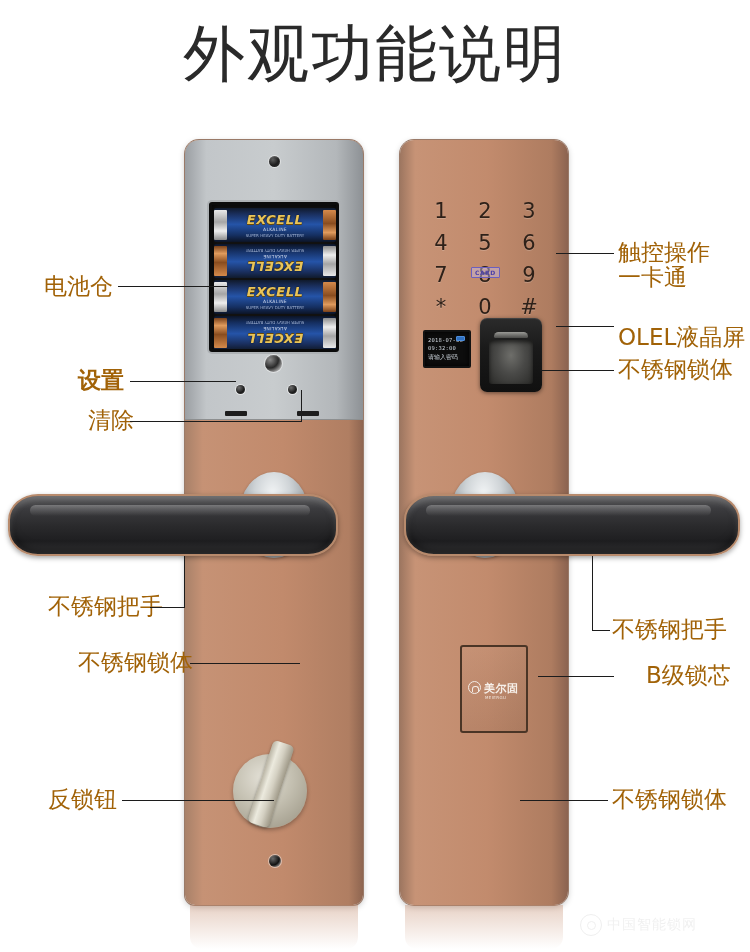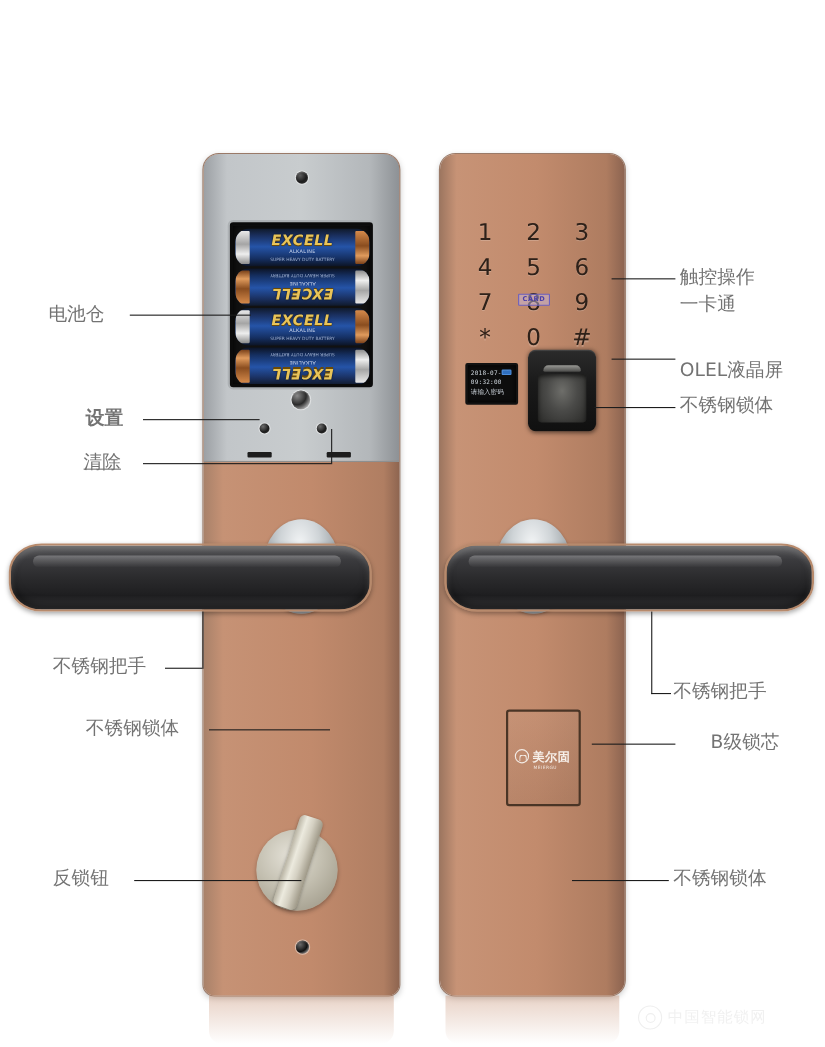--- a/index.html
+++ b/index.html
@@ -52,21 +52,21 @@
   
   #battery-bay {
     position: absolute; left: 24px; top: 62px; width: 130px; height: 150px;
     background: #111; border: 3px solid #0b0b0b; border-radius: 3px;
     box-shadow: inset 0 0 7px rgba(0,0,0,.9), 0 0 0 2px #adb1b4;
     overflow: hidden;
   }
   .battery {
     position: absolute; left: 2px; width: 122px; height: 34px;
     background: linear-gradient(180deg,#101a2c 0%, #1a2f5e 18%, #2554a8 48%, #152f61 80%, #0c1426 100%);
-    border-radius: 12px; overflow: hidden;
+    border-radius: 2px; overflow: hidden;
   }
   .battery .cap {
     position: absolute; top: 2px; width: 13px; height: 30px;
     background: linear-gradient(180deg,#e9e9e9,#a5a5a5 40%,#eee 70%,#8d8d8d);
     border-radius: 1px;
   }
   .battery .cap.l { left: 0; }
   .battery .cap.r { right: 0; background: linear-gradient(180deg,#d58a4b,#8a4d1f 45%,#e09b5d 75%,#7a4119); }
   .battery .brand {
     position: absolute; left: 0; right: 0; top: 4px; text-align: center;
@@ -202,21 +202,21 @@
   
   .reflection {
     position: absolute; height: 44px; border-radius: 0 0 12px 12px;
     background: linear-gradient(180deg, rgba(197,142,112,.40), rgba(197,142,112,0));
   }
   #refl-left { left: 190px; top: 905px; width: 168px; }
   #refl-right { left: 405px; top: 905px; width: 158px; }
 
   
   .label {
-    position: absolute; font-size: 17px; color: #737373; white-space: nowrap;
+    position: absolute; font-size: 23px; color: #a16207; white-space: nowrap;
     font-family: "DejaVu Sans", "Liberation Sans", sans-serif; line-height: 25px;
   }
   .label.r { text-align: left; }
   .lead { position: absolute; background: #1c1c1c; }
   .lead.h { height: 1px; }
   .lead.v { width: 1px; }
 
   
   #watermark {
     position: absolute; left: 580px; top: 908px; width: 160px; height: 34px;
@@ -230,20 +230,21 @@
     content:""; position:absolute; left:5.5px; top:6px; width:7px; height:7px;
     border:1.4px solid #c9c9c9; border-radius:50%;
   }
   #watermark .wm-text { font-size: 14px; color: #cfcfcf; letter-spacing: 1px; }
 </style>
 </head>
 <body>
 
 <div id="stage">
 
+  <div class="title">外观功能说明</div>
 
   <div class="panel" id="panel-left">
     <div class="silver-top"></div>
 
     <div class="screw" id="screw-top"></div>
 
     <div id="battery-bay">
       <div class="battery" id="bat0">
         <div class="cap l"></div>
         <div class="cap r"></div>
@@ -343,21 +344,21 @@
 
   <div class="reflection" id="refl-left"></div>
   <div class="reflection" id="refl-right"></div>
 
   <div class="label" style="left:44px; top:274px;">电池仓</div>
   <div class="lead h" style="left:118px; top:286px; width:110px;"></div>
 
   <div class="label" style="left:78px; top:368px;font-weight:bold;">设置</div>
   <div class="lead h" style="left:130px; top:381px; width:106px;"></div>
 
-  <div class="label" style="left:76px; top:408px;text-decoration:underline;">清除</div>
+  <div class="label" style="left:88px; top:408px;">清除</div>
   <div class="lead h" style="left:130px; top:421px; width:171px;"></div>
   <div class="lead v" style="left:301px; top:390px; height:32px;"></div>
 
   <div class="label" style="left:48px; top:594px;">不锈钢把手</div>
   <div class="lead h" style="left:150px; top:607px; width:34px;"></div>
   <div class="lead v" style="left:184px; top:556px; height:52px;"></div>
 
   <div class="label" style="left:78px; top:650px;">不锈钢锁体</div>
   <div class="lead h" style="left:190px; top:663px; width:110px;"></div>
 

